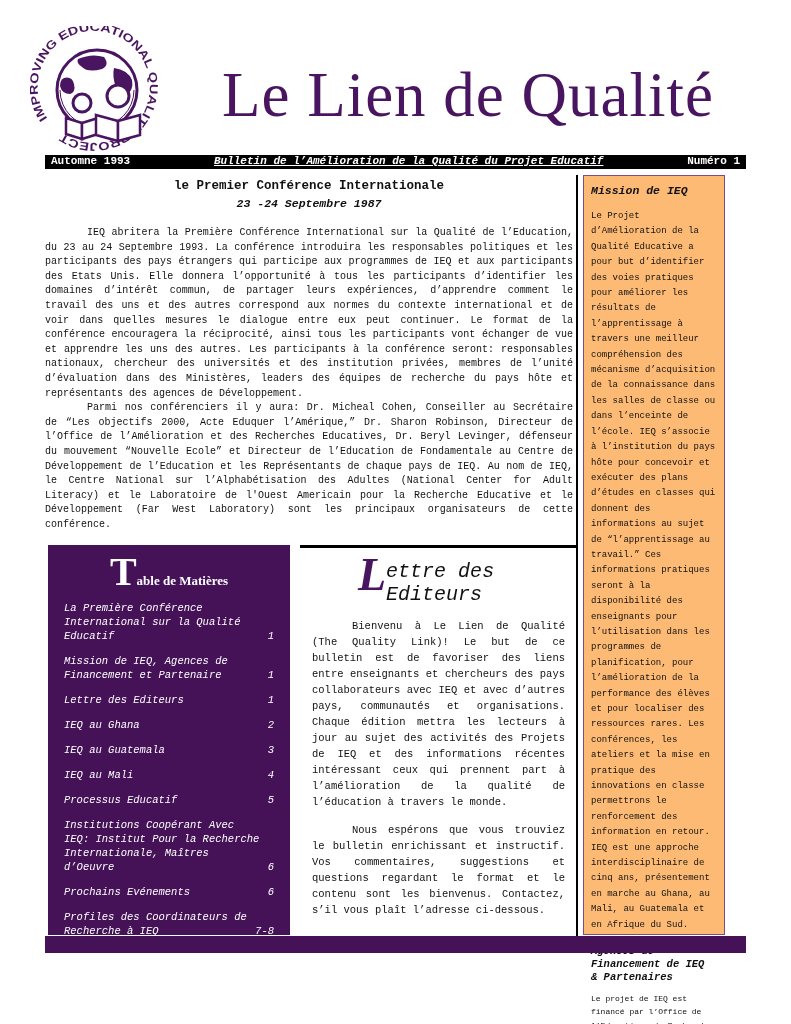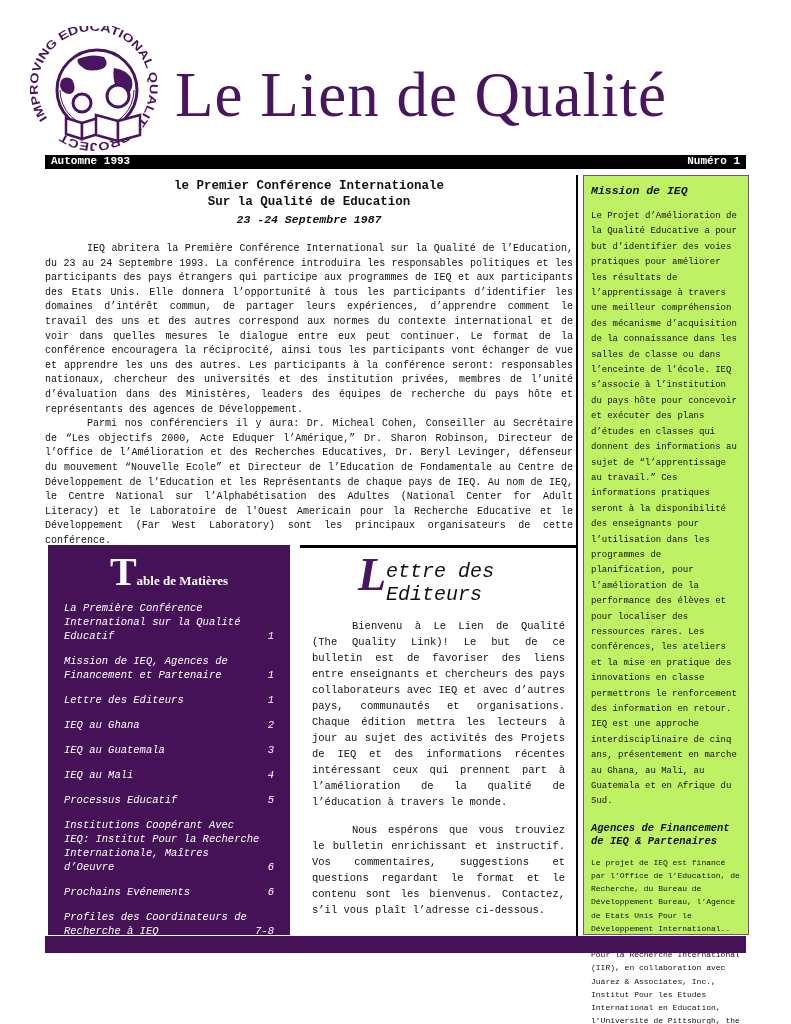--- a/index.html
+++ b/index.html
@@ -2,21 +2,21 @@
 <html><head>
 <meta charset="utf-8">
 <style>
   html,body{margin:0;padding:0;background:#888;}
   .page{position:relative;width:791px;height:1024px;background:#ffffff;margin:0 auto;
         font-family:"Liberation Mono","DejaVu Sans Mono",monospace;color:#111;overflow:hidden;}
 
   
   .logo{position:absolute;left:30px;top:26px;width:134px;height:134px;}
   .masthead{position:absolute;left:175px;top:40px;width:586px;height:110px;
-            display:flex;align-items:center;}
+            display:flex;align-items:center;justify-content:center;}
   .masthead-title{font-family:"Liberation Serif","DejaVu Serif",serif;
                   font-size:63px;color:#4a1560;white-space:nowrap;letter-spacing:1px;}
 
   .issue-bar{position:absolute;left:45px;top:155px;width:701px;height:14px;background:#000;
              display:flex;align-items:flex-start;justify-content:space-between;
              color:#fff;font-size:11px;padding:0 6px;box-sizing:border-box;}
   .issue-left{font-weight:bold;}
   .issue-center{font-style:italic;font-weight:bold;text-decoration:underline;}
   .issue-right{font-weight:bold;}
 
@@ -25,22 +25,22 @@
   .headline{text-align:center;font-weight:bold;font-size:12.5px;line-height:16px;}
   .headline-sub{text-align:center;font-weight:bold;font-style:italic;font-size:11.5px;line-height:15px;margin-top:2px;}
   .article p{margin:0;font-size:10px;line-height:14.6px;text-align:justify;text-indent:42px;}
   .article .para-gap{margin-top:0px;}
   .article-body{margin-top:15px;}
 
   
   .v-divider{position:absolute;left:576px;top:175px;width:2px;height:777px;background:#000;}
 
   
-  .sidebar{position:absolute;left:583px;top:175px;width:166px;height:760px;
-           background:#bef264;border:1px solid #7b4a8f;box-sizing:border-box;
+  .sidebar{position:absolute;left:583px;top:175px;width:142px;height:760px;
+           background:#fdba74;border:1px solid #7b4a8f;box-sizing:border-box;
            padding:8px 7px;}
   .sb-heading{font-weight:bold;font-style:italic;font-size:11.5px;margin:0 0 12px 0;}
   .sb-body{font-size:9px;line-height:15.4px;margin:0;}
   .sb-heading2{font-weight:bold;font-style:italic;font-size:10.5px;line-height:13px;margin:12px 0 8px 0;}
   .sb-body2{font-size:8px;line-height:13.2px;margin:0;}
 
   
   .toc{position:absolute;left:48px;top:545px;width:242px;height:390px;background:#451258;
        color:#fff;box-sizing:border-box;padding:8px 16px;}
   .toc-header{display:flex;align-items:flex-start;justify-content:center;margin-bottom:10px;}
@@ -92,26 +92,26 @@
       <path d="M110,89 L88,95 L88,115 L110,109 Z" stroke-width="2.5"></path>
     </g>
   </svg>
 
   <div class="masthead">
     <span class="masthead-title">Le Lien de Qualité</span>
   </div>
 
   <div class="issue-bar">
     <span class="issue-left">Automne 1993</span>
+    <span class="issue-center">Bulletin de l’Amélioration de la Qualité du Projet Educatif</span>
     <span class="issue-right">Numéro 1</span>
   </div>
 
   <div class="article">
     <div class="headline">le Premier Conférence Internationale</div>
-    <div class="headline">Sur la Qualité de Education</div>
     <div class="headline-sub">23 -24 Septembre 1987</div>
     <div class="article-body">
       <p>IEQ abritera la Première Conférence International sur la Qualité de l’Education, du 23 au 24 Septembre 1993. La conférence introduira les responsables politiques et les participants des pays étrangers qui participe aux programmes de IEQ et aux participants des Etats Unis. Elle donnera l’opportunité à tous les participants d’identifier les domaines d’intérêt commun, de partager leurs expériences, d’apprendre comment le travail des uns et des autres correspond aux normes du contexte international et de voir dans quelles mesures le dialogue entre eux peut continuer. Le format de la conférence encouragera la réciprocité, ainsi tous les participants vont échanger de vue et apprendre les uns des autres. Les participants à la conférence seront: responsables nationaux, chercheur des universités et des institution privées, membres de l’unité d’évaluation dans des Ministères, leaders des équipes de recherche du pays hôte et représentants des agences de Développement.</p>
       <p class="para-gap">Parmi nos conférenciers il y aura: Dr. Micheal Cohen, Conseiller au Secrétaire de “Les objectifs 2000, Acte Eduquer l’Amérique,” Dr. Sharon Robinson, Directeur de l’Office de l’Amélioration et des Recherches Educatives, Dr. Beryl Levinger, défenseur du mouvement “Nouvelle Ecole” et Directeur de l’Education de Fondamentale au Centre de Développement de l’Education et les Représentants de chaque pays de IEQ. Au nom de IEQ, le Centre National sur l’Alphabétisation des Adultes (National Center for Adult Literacy) et le Laboratoire de l'Ouest Americain pour la Recherche Educative et le Développement (Far West Laboratory) sont les principaux organisateurs de cette conférence.</p>
     </div>
   </div>
 
   <div class="v-divider"></div>
 
   <div class="sidebar">

